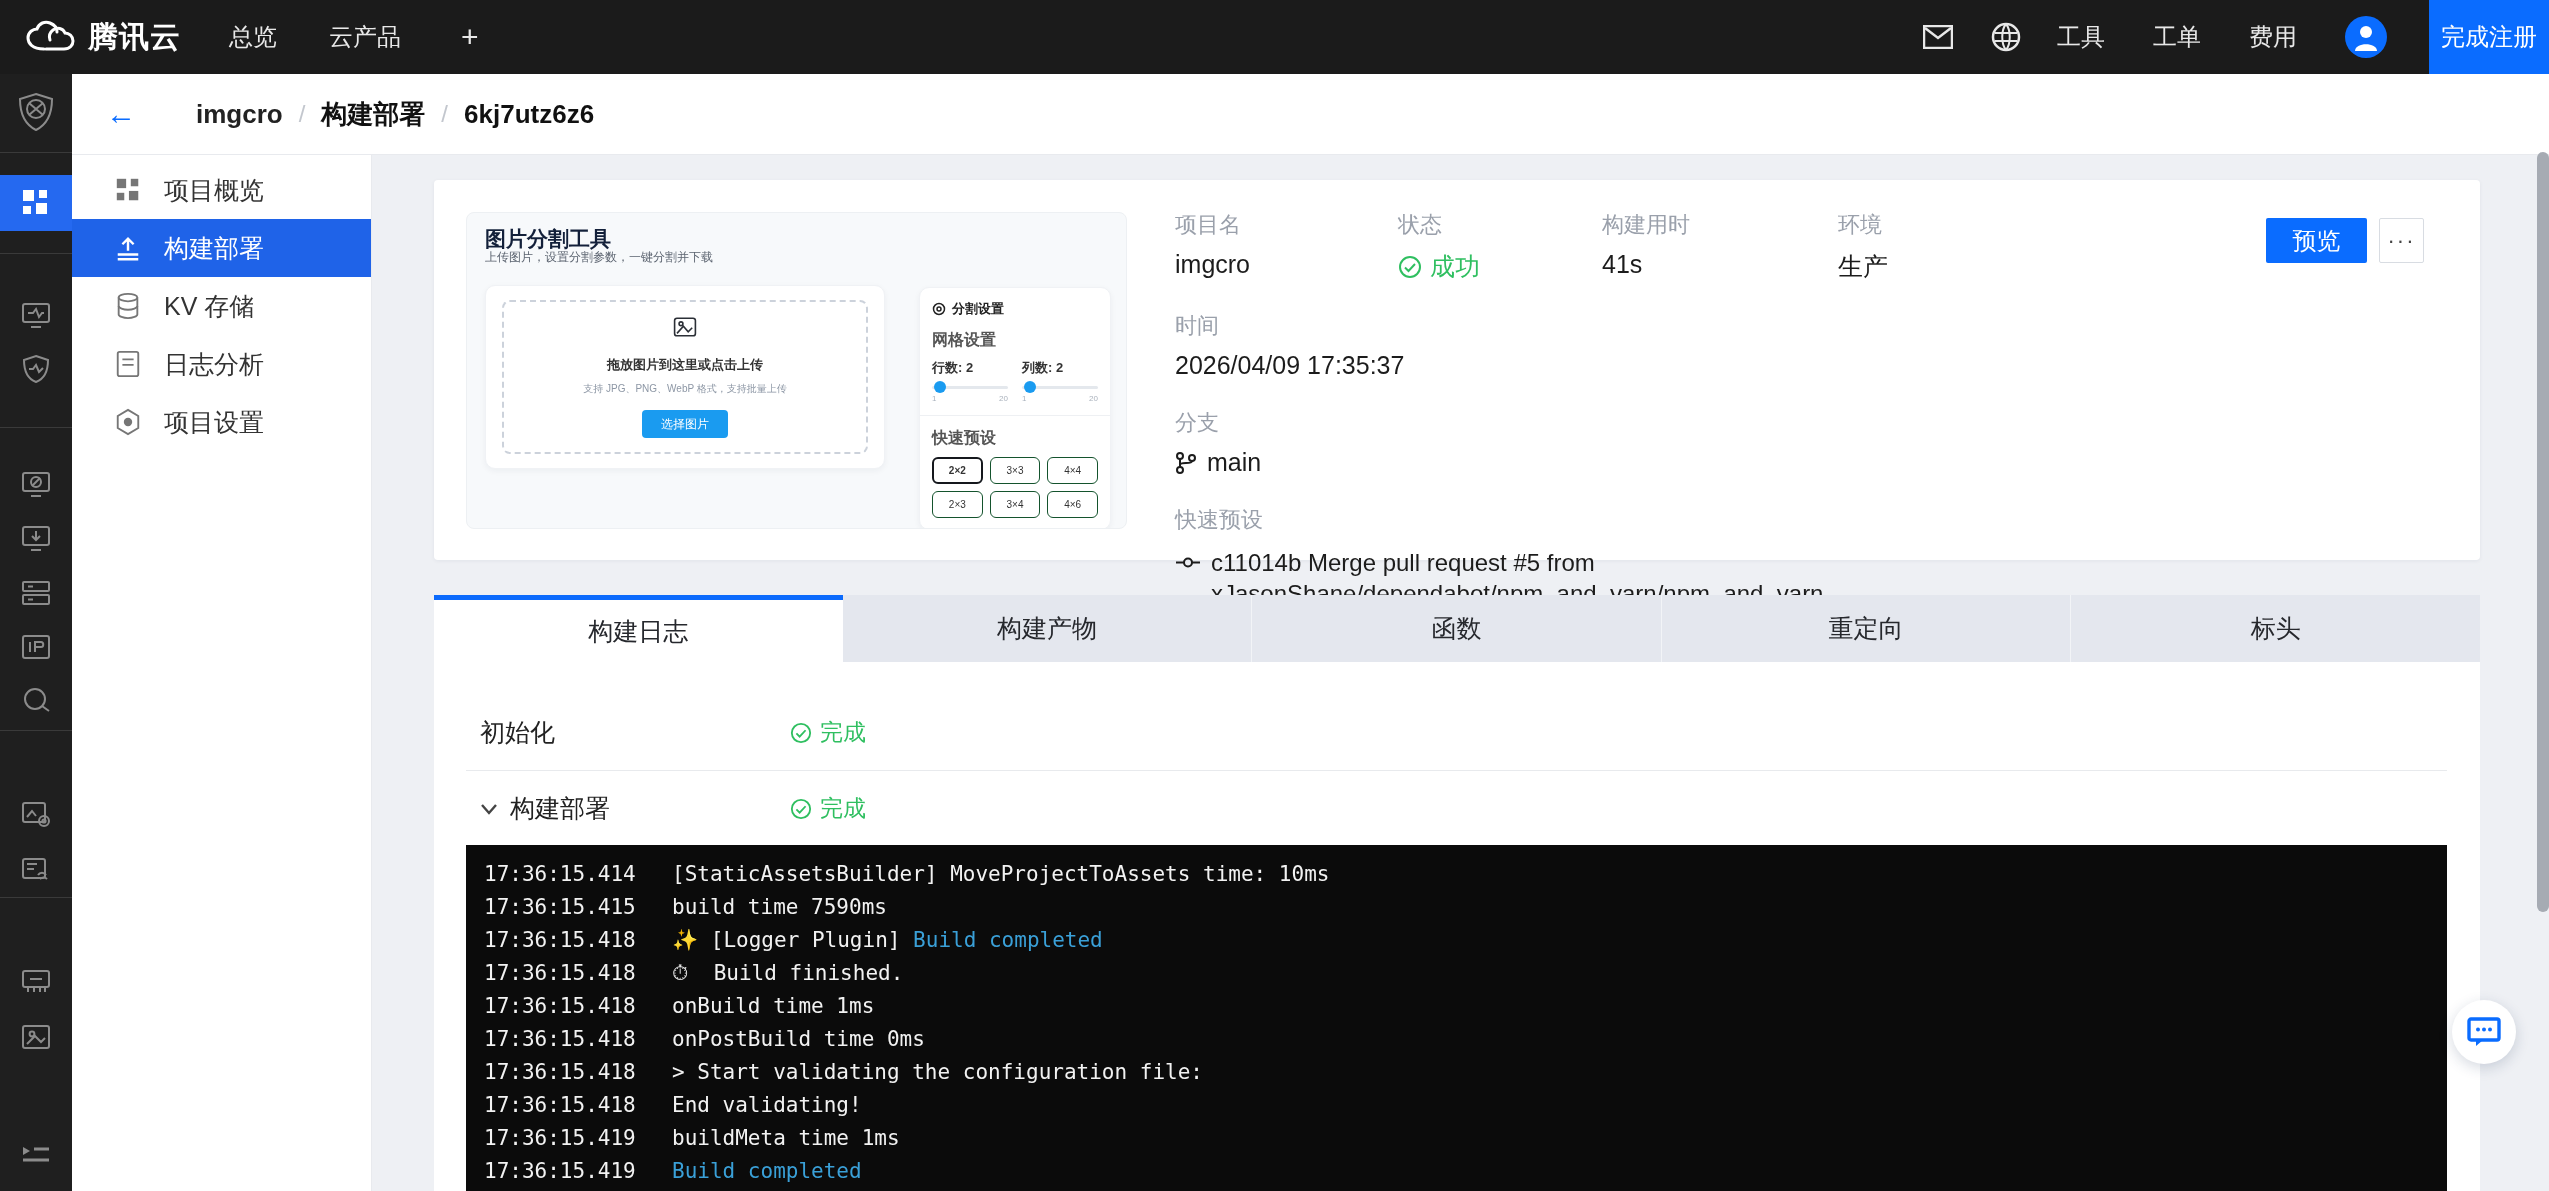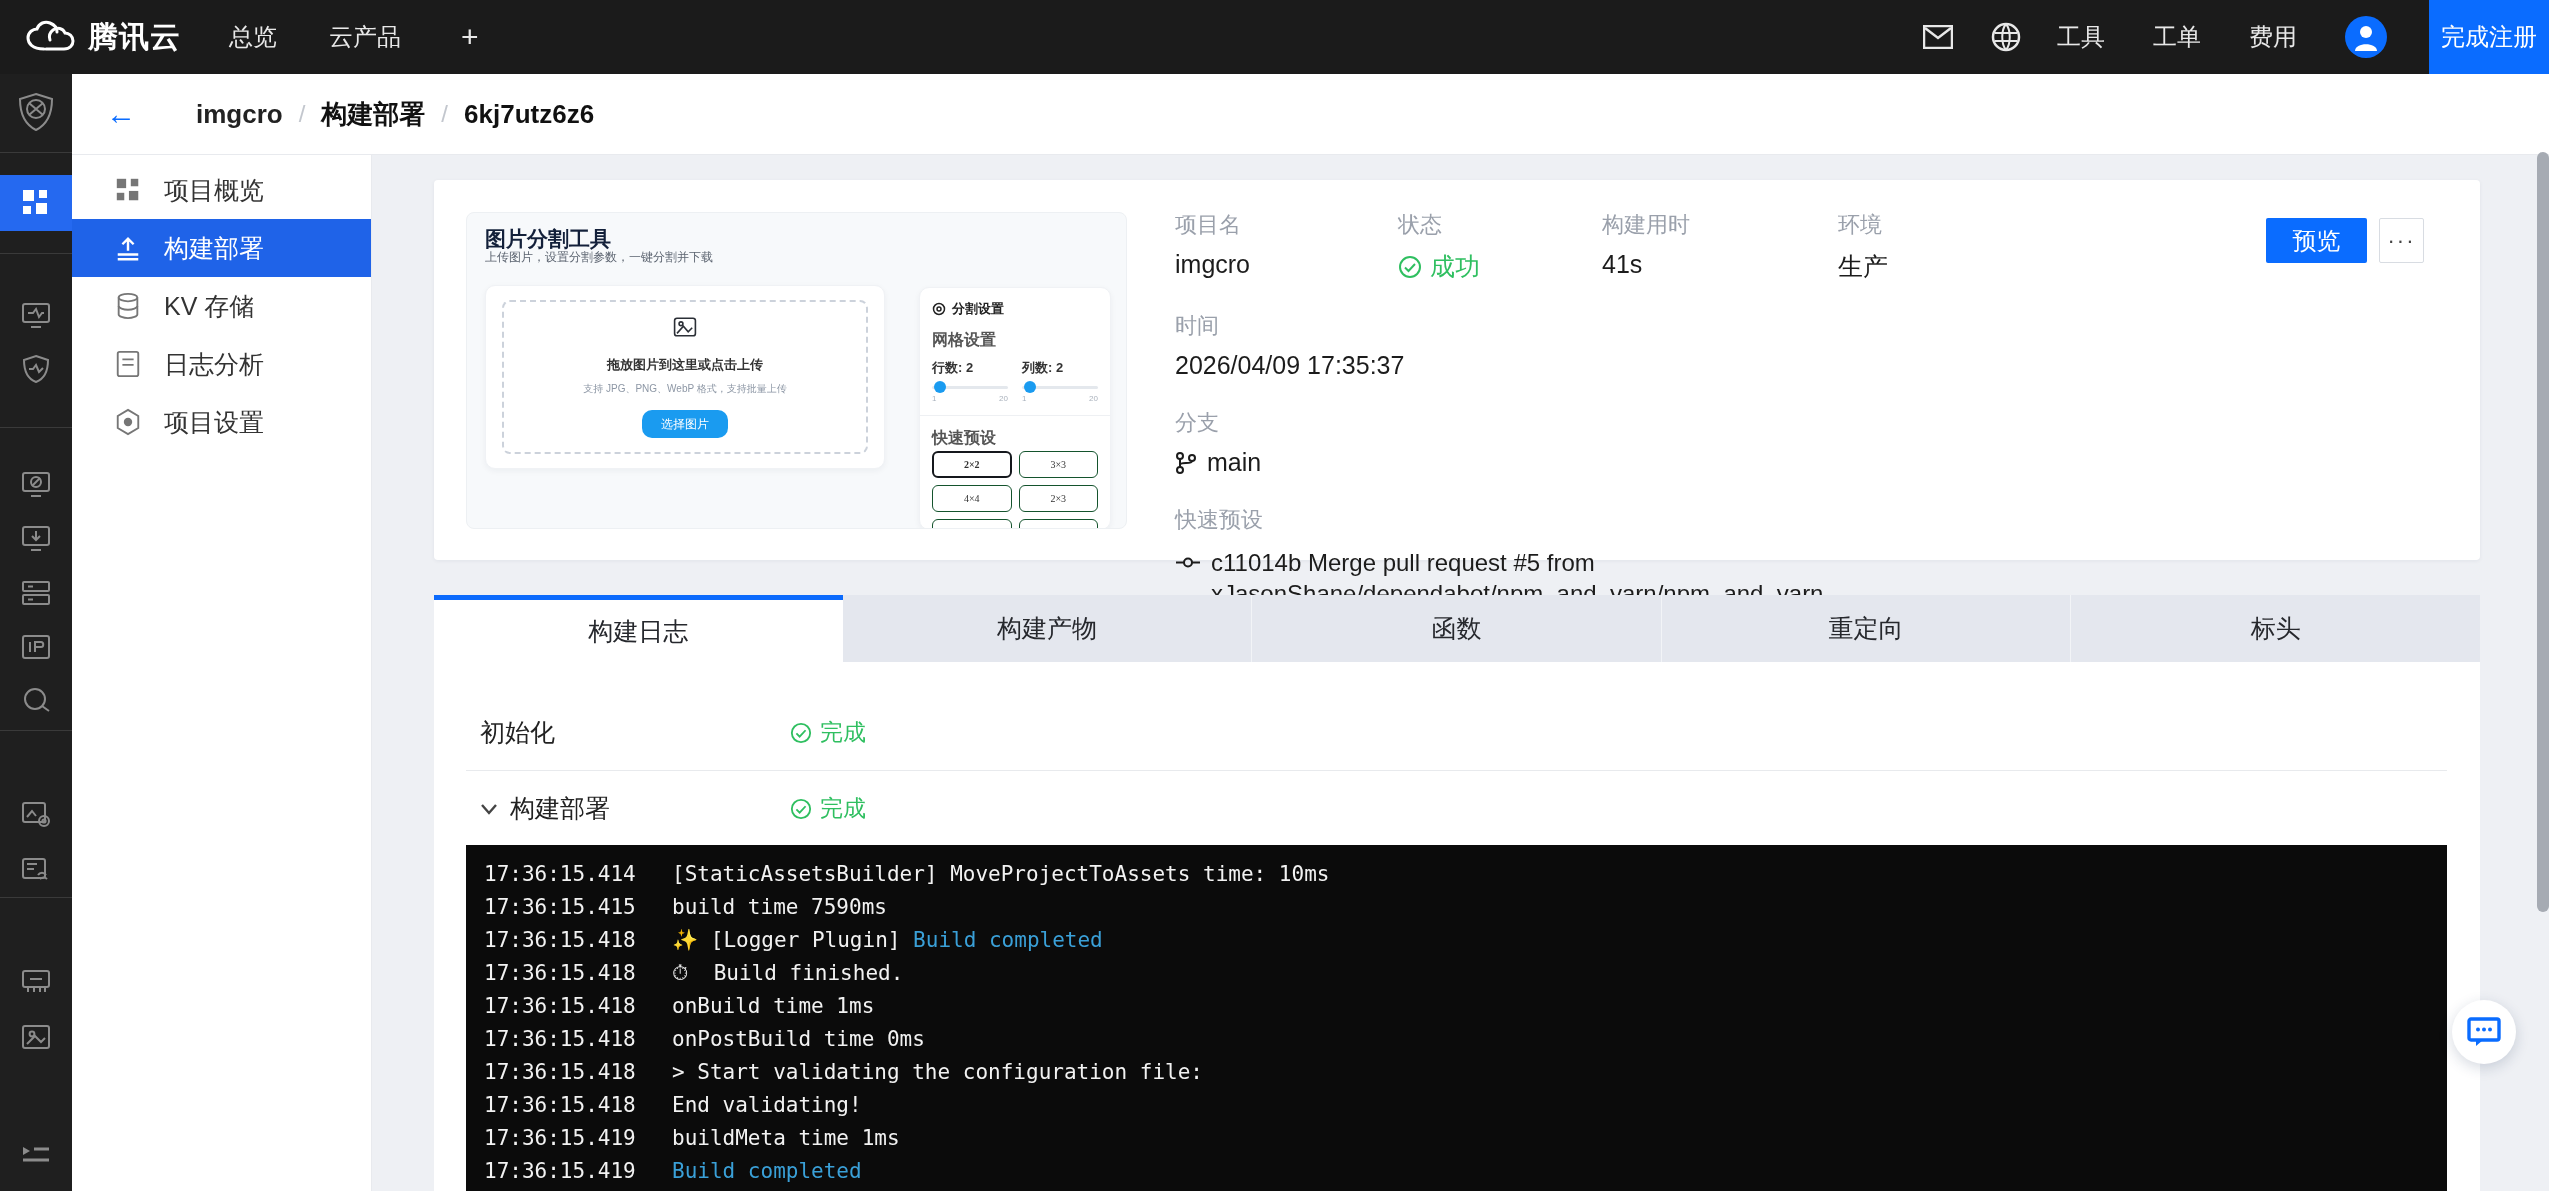--- a/index.html
+++ b/index.html
@@ -59,33 +59,33 @@
   .thumb-title { position:absolute; left:18px; top:12px; font-size:21px; font-weight:bold; color:#13203a; }
   .thumb-sub { position:absolute; left:18px; top:36px; font-size:12px; color:#5c6470; }
   .up-card { position:absolute; left:18px; top:72px; width:400px; height:184px; background:#fff;
     border:1px solid #f0f2f5; border-radius:10px; box-shadow:0 2px 6px rgba(20,30,60,.05); }
   .dashed { position:absolute; left:16px; top:14px; right:16px; bottom:14px;
     border:2px dashed #ccd2db; border-radius:8px; display:flex; flex-direction:column;
     align-items:center; justify-content:center; gap:8px; }
   .dz-title { font-size:13px; font-weight:bold; color:#333; margin-top:10px; }
   .dz-hint { font-size:10px; color:#8d97a5; }
   .dz-btn { margin-top:6px; width:86px; height:28px; background:#1a9bf0; color:#fff; font-size:12px;
-    border:none; border-radius:10px; display:flex; align-items:center; justify-content:center; }
+    border:none; border-radius:4px; display:flex; align-items:center; justify-content:center; }
   .set-card { position:absolute; left:452px; top:74px; width:192px; height:243px; background:#fff;
     border:1px solid #f0f2f5; border-radius:10px; padding:12px 12px 0 12px; box-shadow:0 2px 6px rgba(20,30,60,.05); overflow:hidden; }
   .set-head { display:flex; align-items:center; gap:6px; font-size:13px; font-weight:bold; color:#222; }
   .set-sec { font-size:16px; color:#555; margin-top:12px; font-weight:bold; }
   .sliders { display:flex; gap:14px; margin-top:8px; }
   .slider-col { width:76px; }
   .slider-label { font-size:13px; color:#333; font-weight:bold; }
   .slider-track { position:relative; height:3px; background:#e4e8ed; border-radius:2px; margin-top:9px; }
   .slider-dot { position:absolute; top:-5px; width:12px; height:12px; border-radius:50%; background:#1a9bf0; }
   .slider-range { display:flex; justify-content:space-between; font-size:8px; color:#aab2bd; margin-top:5px; }
   .set-div { height:1px; background:#eef0f3; margin:12px -12px 0 -12px; }
-  .chips { display:grid; grid-template-columns:repeat(2,1fr); gap:7px; margin-top:2px;font-family:Liberation Serif, serif; }
+  .chips { display:grid; grid-template-columns:repeat(3,1fr); gap:7px; margin-top:8px; }
   .chip { height:27px; border:1px solid #14532d; border-radius:6px; background:#fff;
     display:flex; align-items:center; justify-content:center; font-size:10px; color:#333; }
   .chip.sel { border:2px solid #15181d; font-weight:bold; }
 
   
   .info { position:absolute; left:741px; top:30px; width:1080px; }
   .fields { display:flex; }
   .field { }
   .f0 { width:223px; } .f1 { width:204px; } .f2 { width:236px; } .f3 { width:240px; }
   .label { font-size:22px; color:#9aa0ab; }

